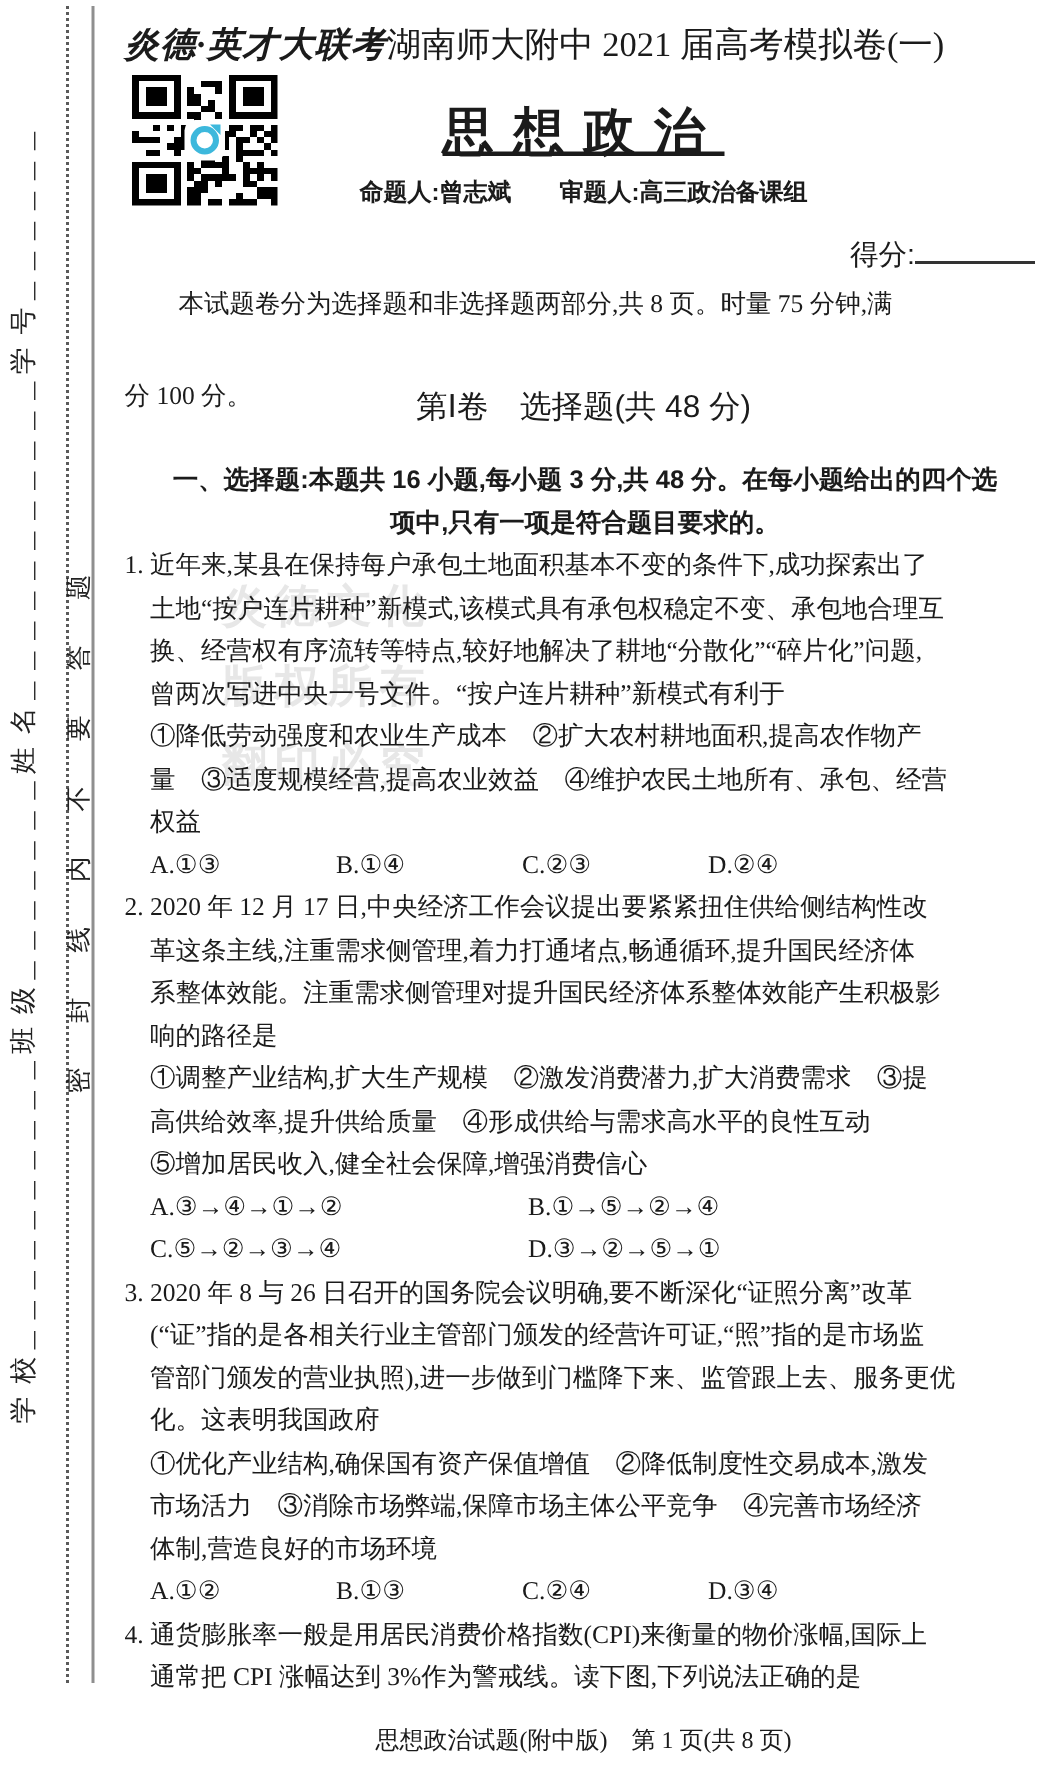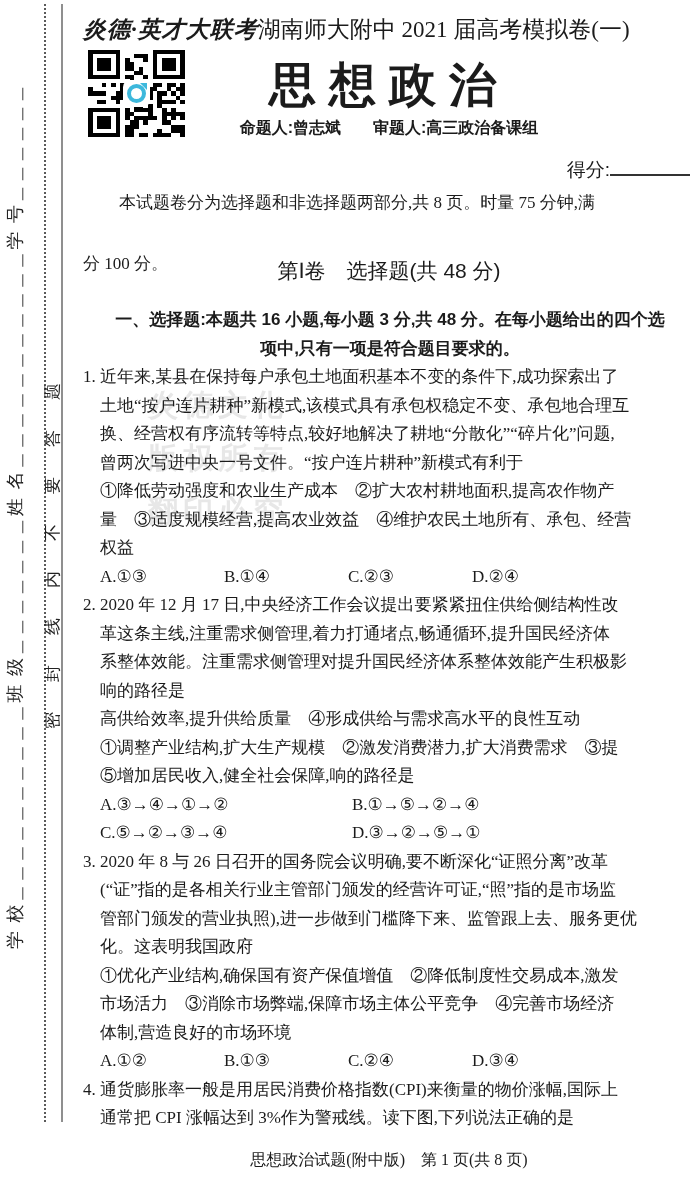--- a/index.html
+++ b/index.html
@@ -27,22 +27,22 @@
        white-space:nowrap;z-index:1;}
   .brand{font-weight:bold;font-style:italic;letter-spacing:1px;}
   .brand-rest{font-weight:normal;}
   .qr-wrap{left:88px;top:50px;width:97px;height:87px;z-index:1;}
   .qr-logo{position:absolute;left:35px;top:30px;width:27px;height:27px;background:#fff;
        border-radius:7px;display:flex;align-items:center;justify-content:center;}
   .qr-logo::before{content:"";width:11px;height:11px;border:4px solid #3db8dc;border-radius:50%;}
   .qr-logo::after{content:"";position:absolute;top:3px;right:3px;width:0;height:0;
        border-style:solid;border-width:0 7px 7px 0;
        border-color:transparent #3db8dc transparent transparent;}
-  .main-title{left:83px;top:54px;width:612px;text-align:center;font-size:47px;font-weight:bold;
-       letter-spacing:13px;font-family:"Liberation Sans",sans-serif;z-index:1;}
+  .main-title{left:83px;top:65px;width:612px;text-align:center;font-size:34px;font-weight:bold;
+       letter-spacing:13px;font-family:"Liberation Sans",sans-serif;z-index:1;text-decoration:underline;}
   .setters{left:83px;top:118px;width:612px;text-align:center;font-size:16px;font-weight:bold;
        font-family:"Liberation Sans",sans-serif;z-index:1;white-space:nowrap;}
   .score{left:83px;top:156px;width:607px;text-align:right;font-size:19px;font-weight:normal;
        font-family:"Liberation Sans",sans-serif;z-index:1;}
   .score .blank{display:inline-block;width:80px;border-bottom:2px solid #333;height:18px;
        vertical-align:baseline;}
 
   
   .intro{left:83px;top:189px;width:612px;font-size:17px;line-height:28px;z-index:1;}
   .intro .l1{padding-left:36px;white-space:nowrap;}
@@ -246,23 +246,23 @@
       <span class="opt-4">A.①③</span><span class="opt-4">B.①④</span><span class="opt-4">C.②③</span><span>D.②④</span>
     </div>
   </div>
 
   <div class="q">
     <span class="qnum">2.</span>
     <div class="qline">2020 年 12 月 17 日,中央经济工作会议提出要紧紧扭住供给侧结构性改</div>
     <div class="qline">革这条主线,注重需求侧管理,着力打通堵点,畅通循环,提升国民经济体</div>
     <div class="qline">系整体效能。注重需求侧管理对提升国民经济体系整体效能产生积极影</div>
     <div class="qline">响的路径是</div>
+    <div class="qline">①调整产业结构,扩大生产规模　②激发消费潜力,扩大消费需求　③提</div>
     <div class="qline">高供给效率,提升供给质量　④形成供给与需求高水平的良性互动</div>
-    <div class="qline">①调整产业结构,扩大生产规模　②激发消费潜力,扩大消费需求　③提</div>
-    <div class="qline">⑤增加居民收入,健全社会保障,响的路径是</div>
+    <div class="qline">⑤增加居民收入,健全社会保障,增强消费信心</div>
     <div class="opt-row">
       <span class="opt-2">A.③→④→①→②</span><span>B.①→⑤→②→④</span>
     </div>
     <div class="opt-row">
       <span class="opt-2">C.⑤→②→③→④</span><span>D.③→②→⑤→①</span>
     </div>
   </div>
 
   <div class="q">
     <span class="qnum">3.</span>

